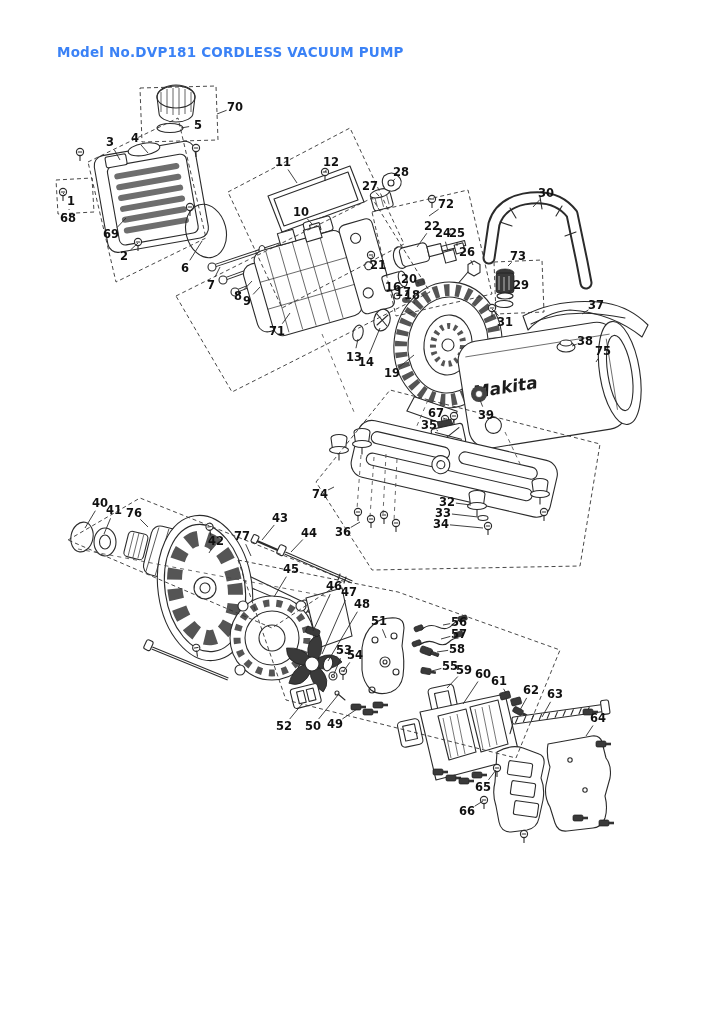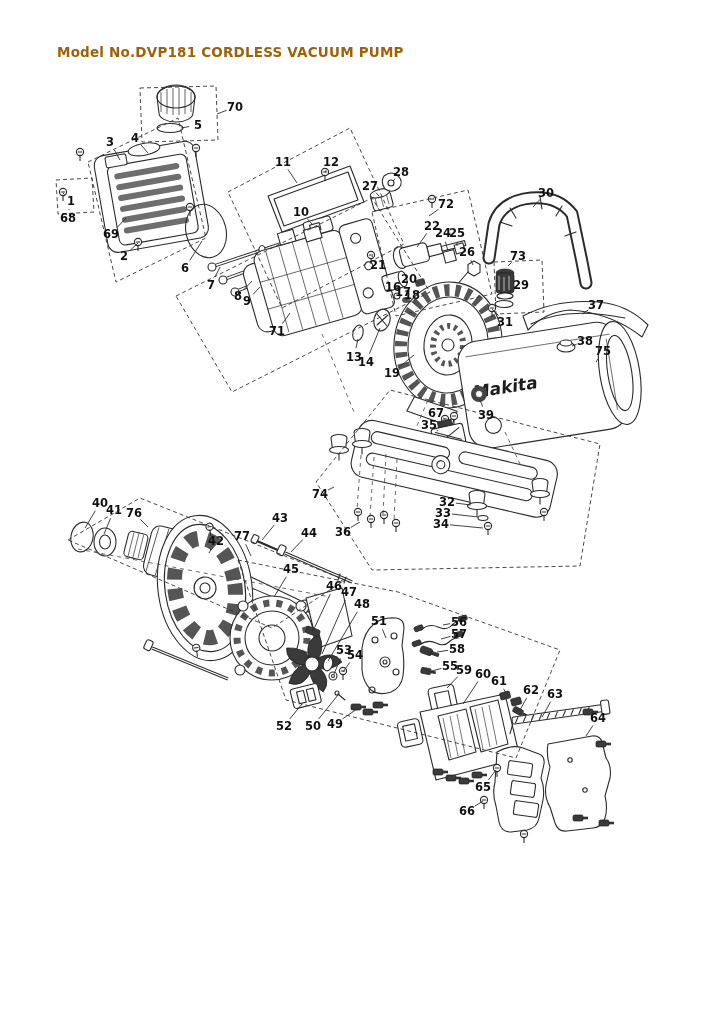--- a/index.html
+++ b/index.html
@@ -1,18 +1,18 @@
 <!DOCTYPE html>
 <html><head>
 <meta charset="utf-8">
 <style>
   html,body{margin:0;padding:0;background:#e8e8e8;}
   .page{position:relative;width:724px;height:1024px;background:#ffffff;overflow:hidden;
         font-family:"DejaVu Sans","Liberation Sans",sans-serif;}
-  .title{position:absolute;left:57px;top:44px;font-size:13.5px;font-weight:bold;color:#a16207;
+  .title{position:absolute;left:57px;top:44px;font-size:13.5px;font-weight:bold;color:#3b82f6;
          letter-spacing:.2px;white-space:nowrap;}
   svg{position:absolute;left:0;top:0;}
   .ln{fill:none;stroke:#2b2b2b;stroke-width:1.1;stroke-linejoin:round;stroke-linecap:round;}
   .fw{fill:#ffffff;stroke:#2b2b2b;stroke-width:1.1;stroke-linejoin:round;}
   .dk{fill:#3a3a3a;stroke:#1d1d1d;stroke-width:.7;}
   .fin{fill:none;stroke:#2b2b2b;opacity:.8;}
   .part-label{font-family:"DejaVu Sans","Liberation Sans",sans-serif;font-size:11.5px;font-weight:bold;fill:#111;}
   .leader{stroke:#2b2b2b;stroke-width:.9;fill:none;}
   .grp{fill:none;stroke:#333;stroke-width:.9;stroke-dasharray:4 3;}
   .guide{stroke:#444;stroke-width:.8;stroke-dasharray:4 4;fill:none;}

